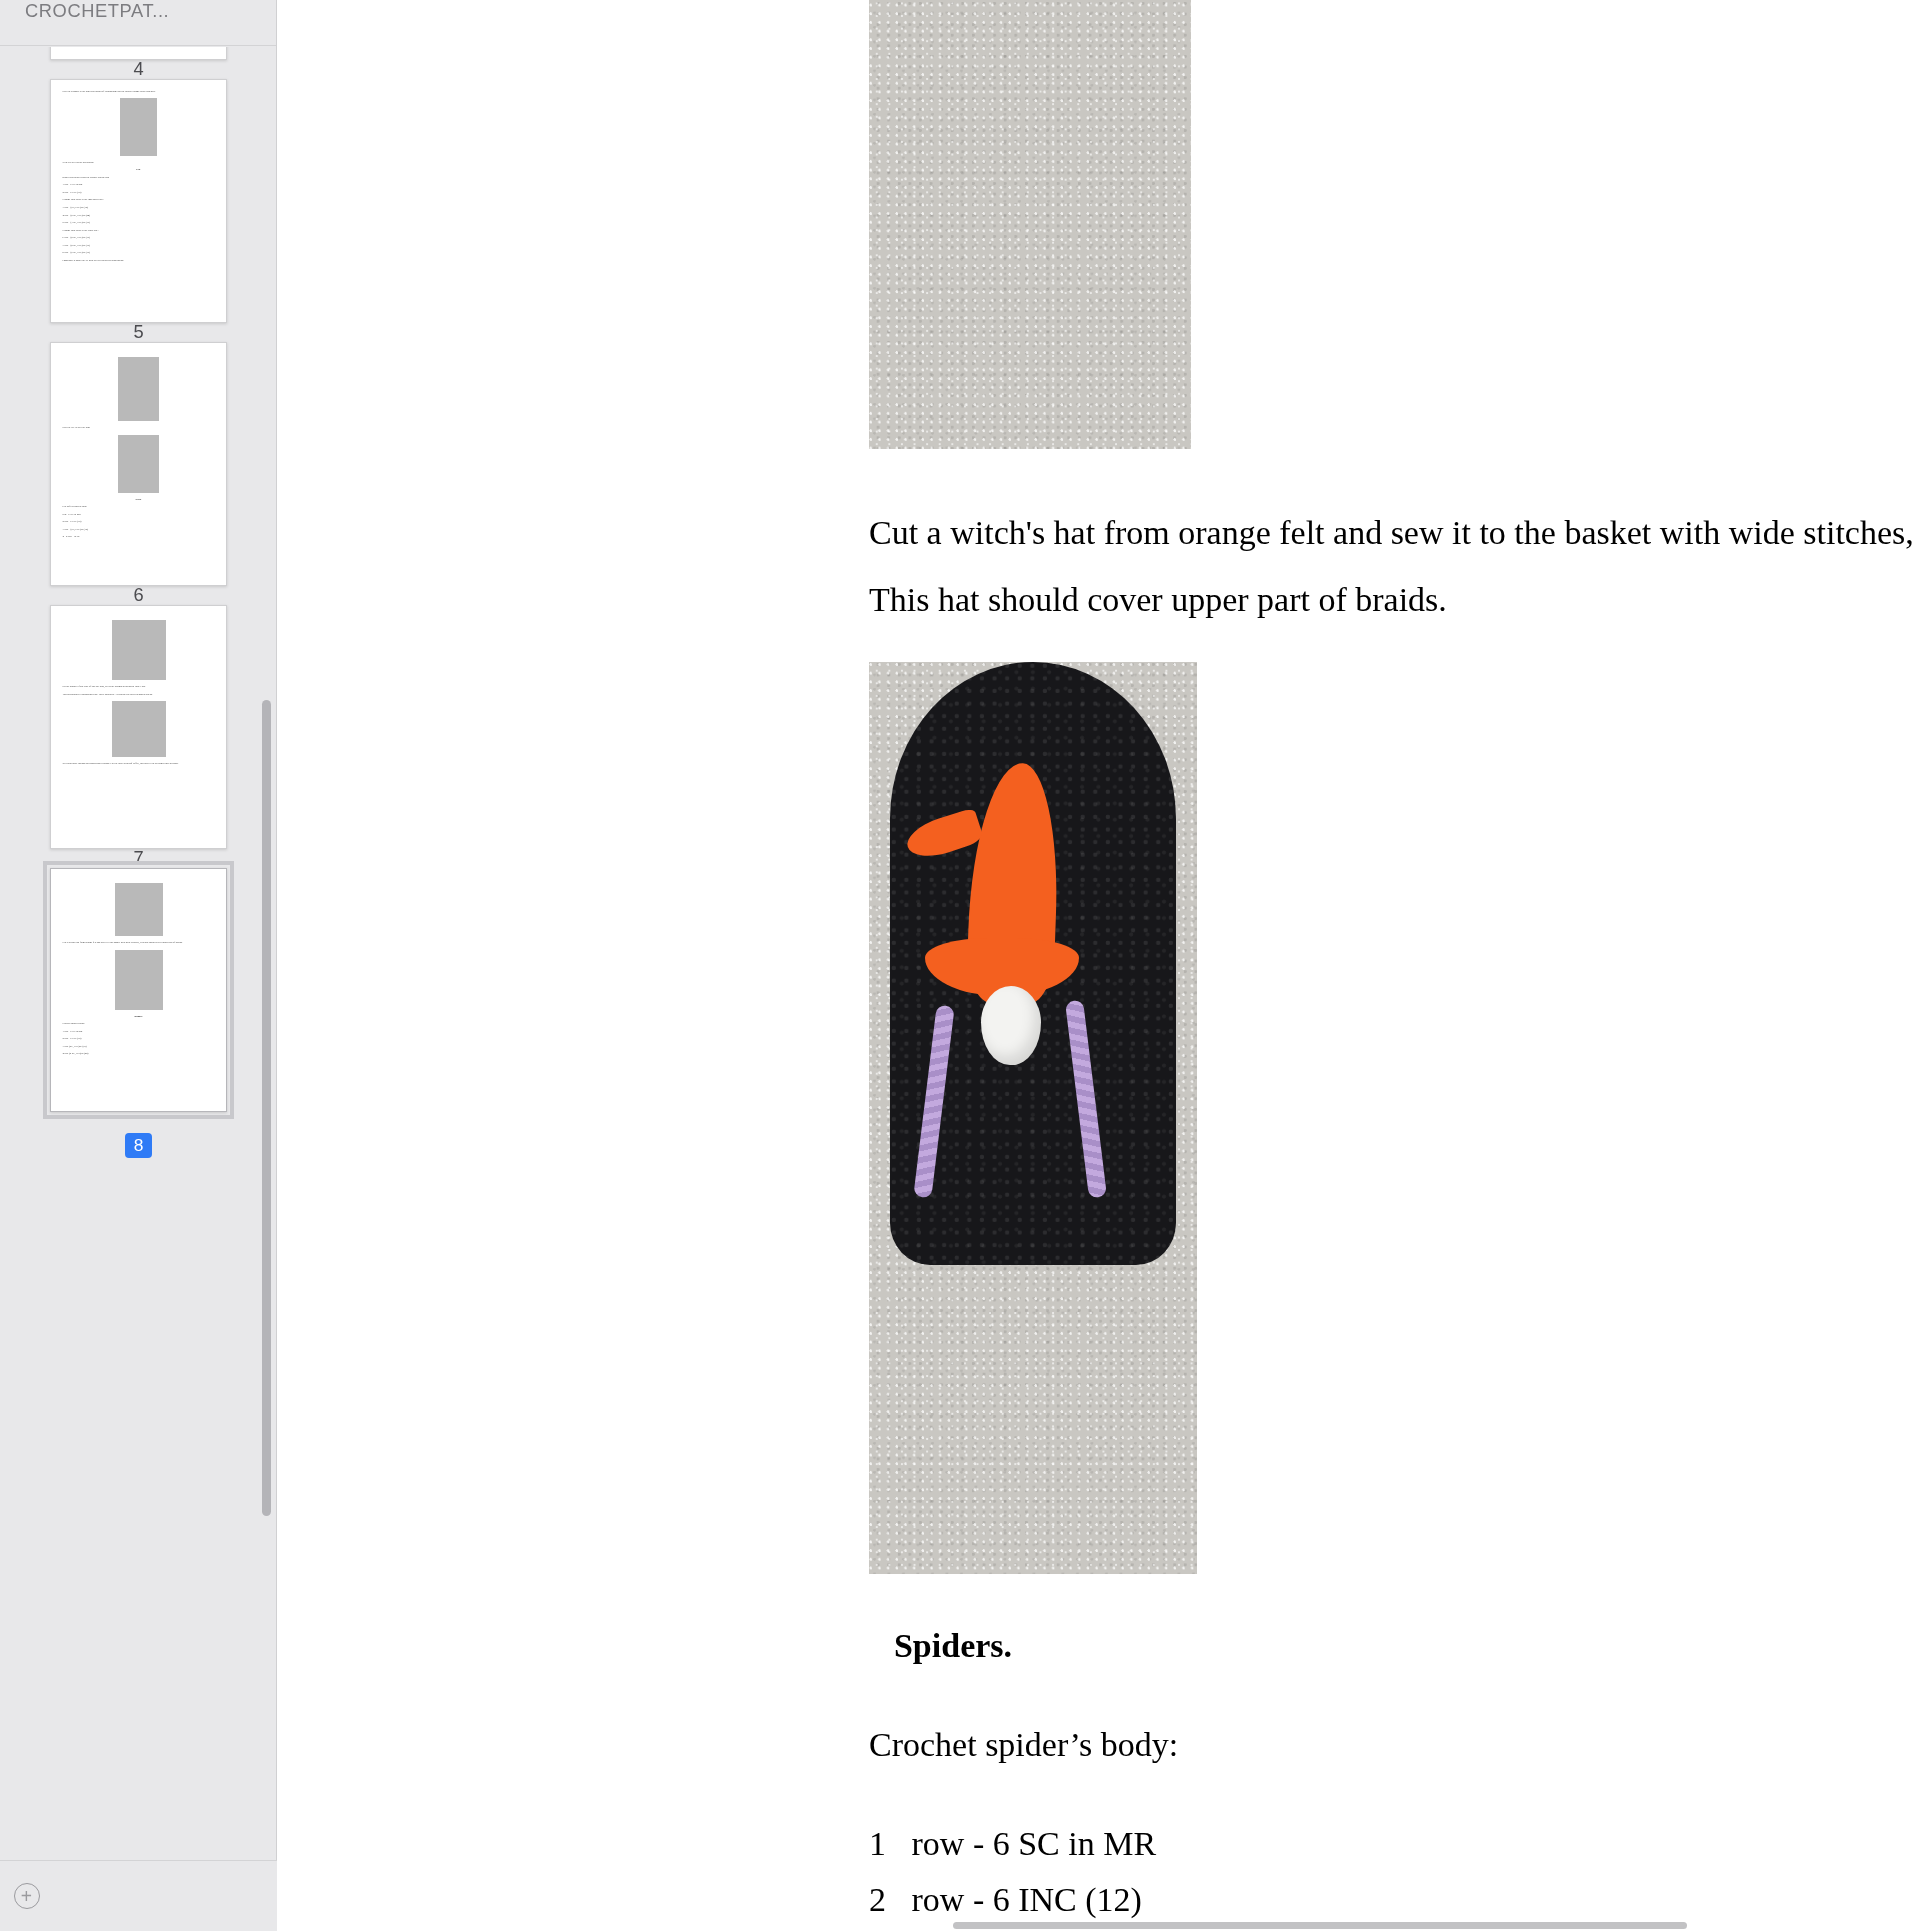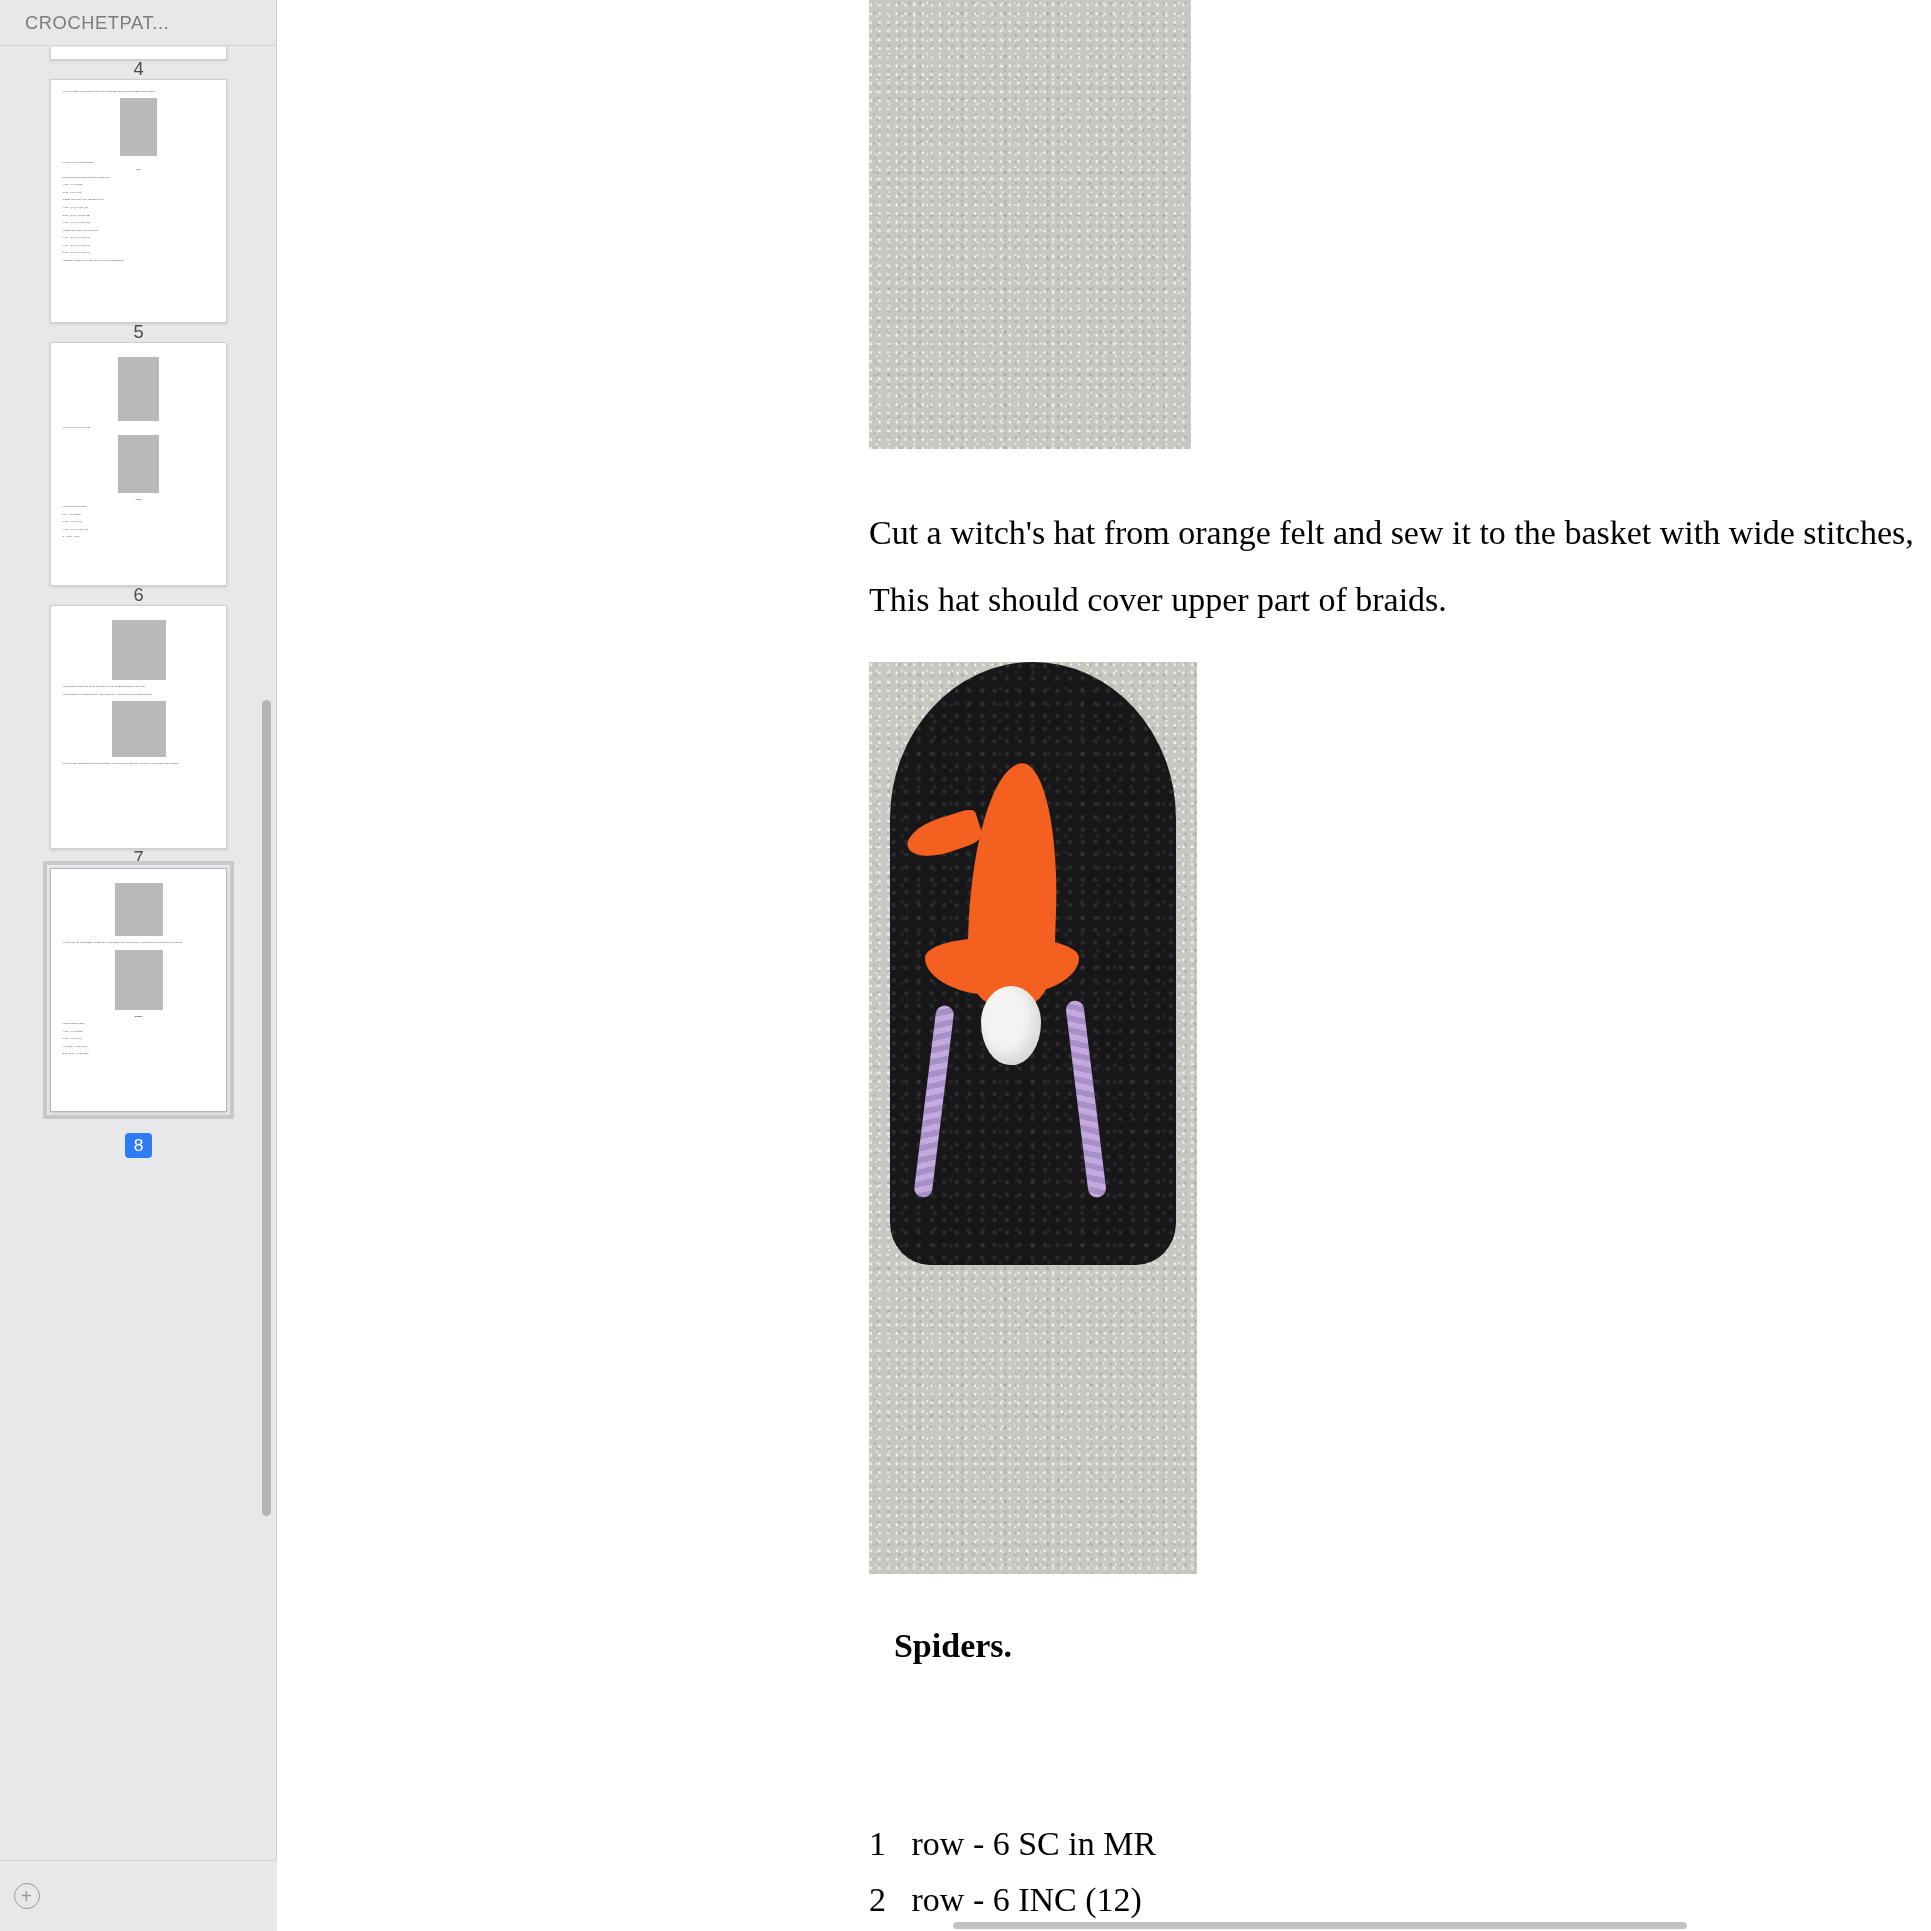--- a/index.html
+++ b/index.html
@@ -23,21 +23,20 @@
     position: relative;
     width: 277px;
     height: 1931px;
     background: #e8e8ea;
     border-right: 1px solid #d0d0d2;
     flex: 0 0 277px;
   }
   #sidebar-header {
     height: 46px;
     display: flex;
-    align-items: center;
     padding-left: 25px;
     border-bottom: 1px solid #d3d3d5;
     background: #e8e8ea;
   }
   #sidebar-title {
     font-size: 18.3px;
     letter-spacing: 0.6px;
     color: #7c7c80;
     font-family: "Liberation Sans", sans-serif;
     white-space: nowrap;
@@ -381,20 +380,21 @@
 
         <div class="felt-hat" style="left:101px;top:101px;width:87px;height:241px;border-radius:56% 44% 30% 30% / 70% 62% 22% 22%;transform:rotate(2deg);"></div>
         <div class="felt-hat" style="left:37px;top:156px;width:75px;height:35px;border-radius:60% 20% 30% 60%;transform:rotate(-18deg);"></div>
         <div class="felt-hat" style="left:56px;top:276px;width:154px;height:58px;border-radius:44% 44% 52% 52% / 36% 36% 70% 70%;"></div>
 
         <div style="position:absolute;left:112px;top:324px;width:60px;height:79px;background:#f3f3f1;border-radius:50% 50% 48% 48%/46% 46% 54% 54%;box-shadow:inset -5.8px -7.7px 13.5px rgba(0,0,0,0.12);"></div>
       </div>
 
       <div id="heading-spiders">Spiders.</div>
 
+      <div class="doc-para" style="left:592px;top:1719px;width:869px;">Crochet spider’s body:</div>
 
       <div class="row-line" style="left:592px;top:1825px;">1   row - 6 SC in MR</div>
       <div class="row-line" style="left:592px;top:1881px;">2   row - 6 INC (12)</div>
 
       <div id="viewer-hscroll">
         <div id="viewer-hscroll-thumb"></div>
       </div>
     </div>
   </div>
 

